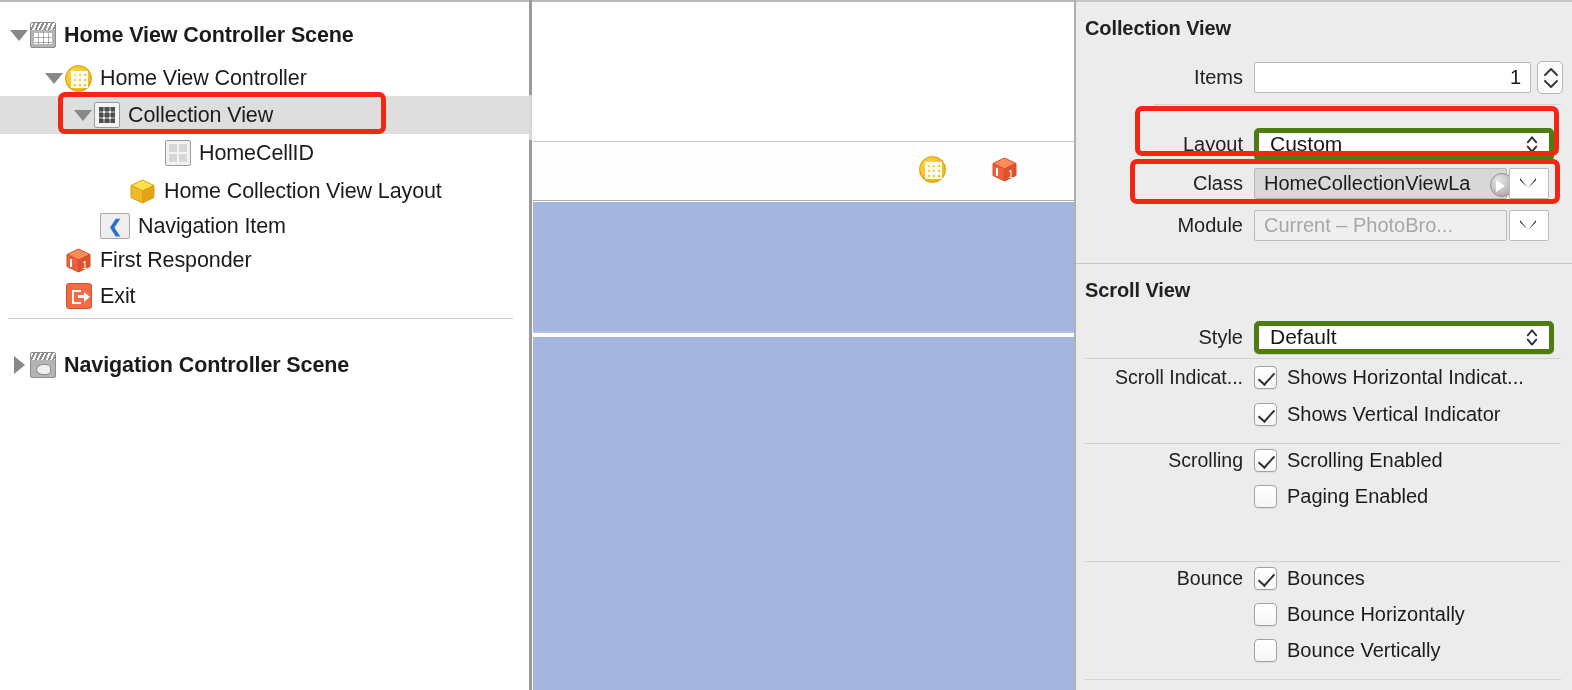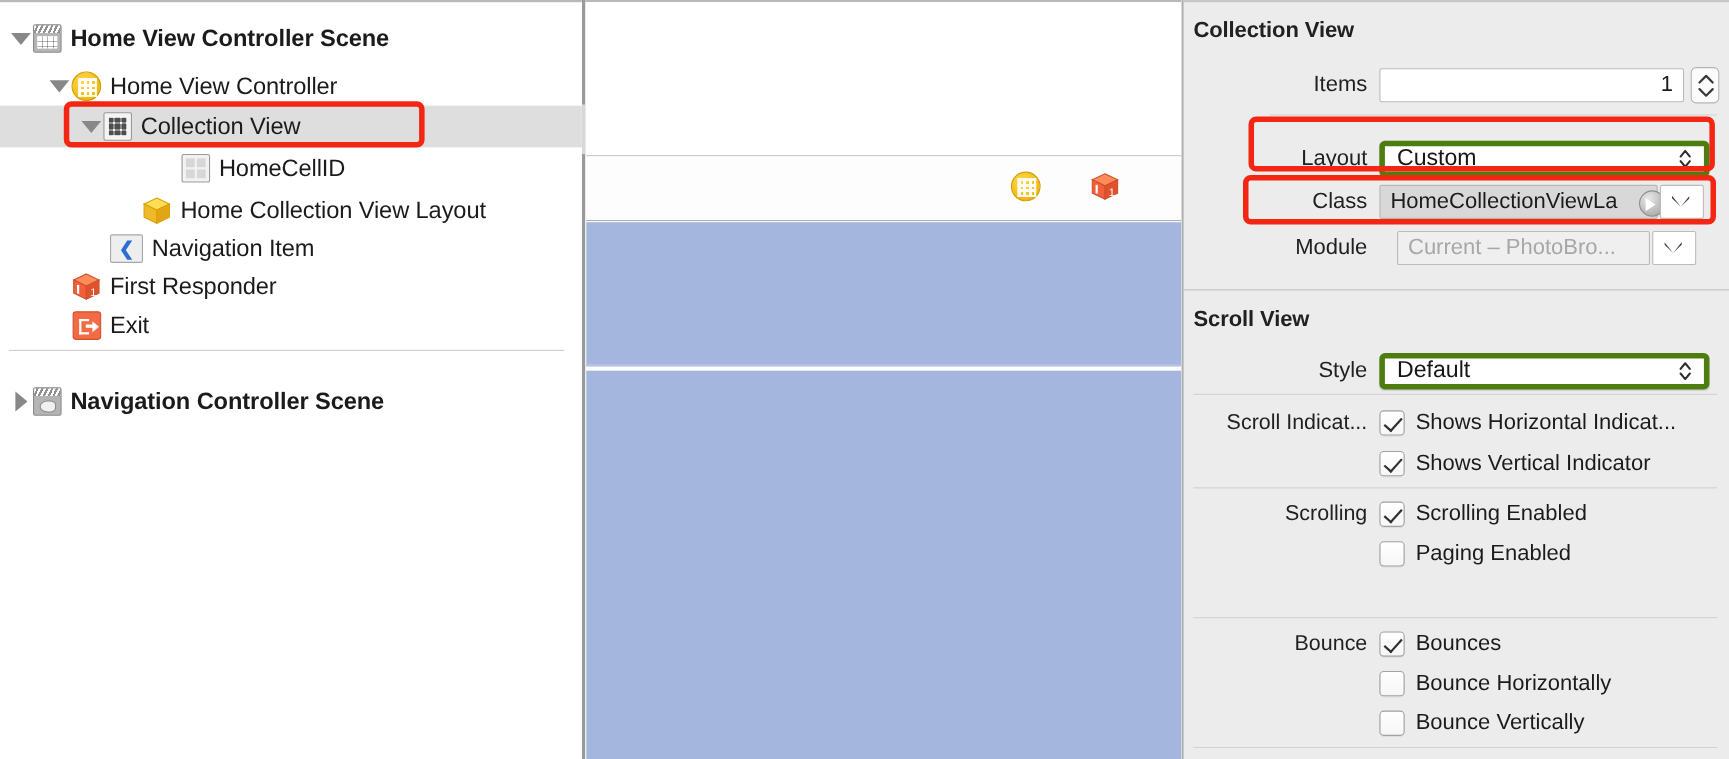--- a/index.html
+++ b/index.html
@@ -369,21 +369,21 @@
   .insp-sep {
     position: absolute;
     left: 11px; width: 476px; height: 1px;
     background: #d2d2d2;
   }
   .insp-sep.short { left: 80px; width: 407px; }
 
   .check-row {
     position: absolute;
     left: 0; width: 498px; height: 36px;
-    display: flex; align-items: center;
+    display: flex; align-items: flex-start;
   }
   .cb {
     width: 23px; height: 23px;
     border: 1px solid #a2a2a2;
     border-radius: 4px;
     background: linear-gradient(#ffffff,#f6f6f6);
     flex: 0 0 auto;
     position: relative;
     box-shadow: 0 1px 0 rgba(0,0,0,.06);
   }
@@ -582,21 +582,21 @@
         <span class="val">HomeCollectionViewLa</span>
         <span class="arrow-btn" style="right:-8px;top:4px;"></span>
       </div>
       <div class="field" style="width:40px;margin-left:2px;position:relative;">
         <span class="chev-dn" style="right:12px;"></span>
       </div>
     </div>
 
     <div class="insp-row" style="top:205px;">
       <span class="insp-label">Module</span>
-      <div class="field placeholderish" style="width:230px;background:#efefef;margin-left:16px;">
+      <div class="field placeholderish" style="width:253px;background:#efefef;">
         <span class="val">Current – PhotoBro...</span>
       </div>
       <div class="field" style="width:40px;margin-left:2px;position:relative;">
         <span class="chev-dn" style="right:12px;"></span>
       </div>
     </div>
 
     <div class="sec-divider" style="top:263px;"></div>
 
     <div class="section-title" style="top:279px;">Scroll View</div>

